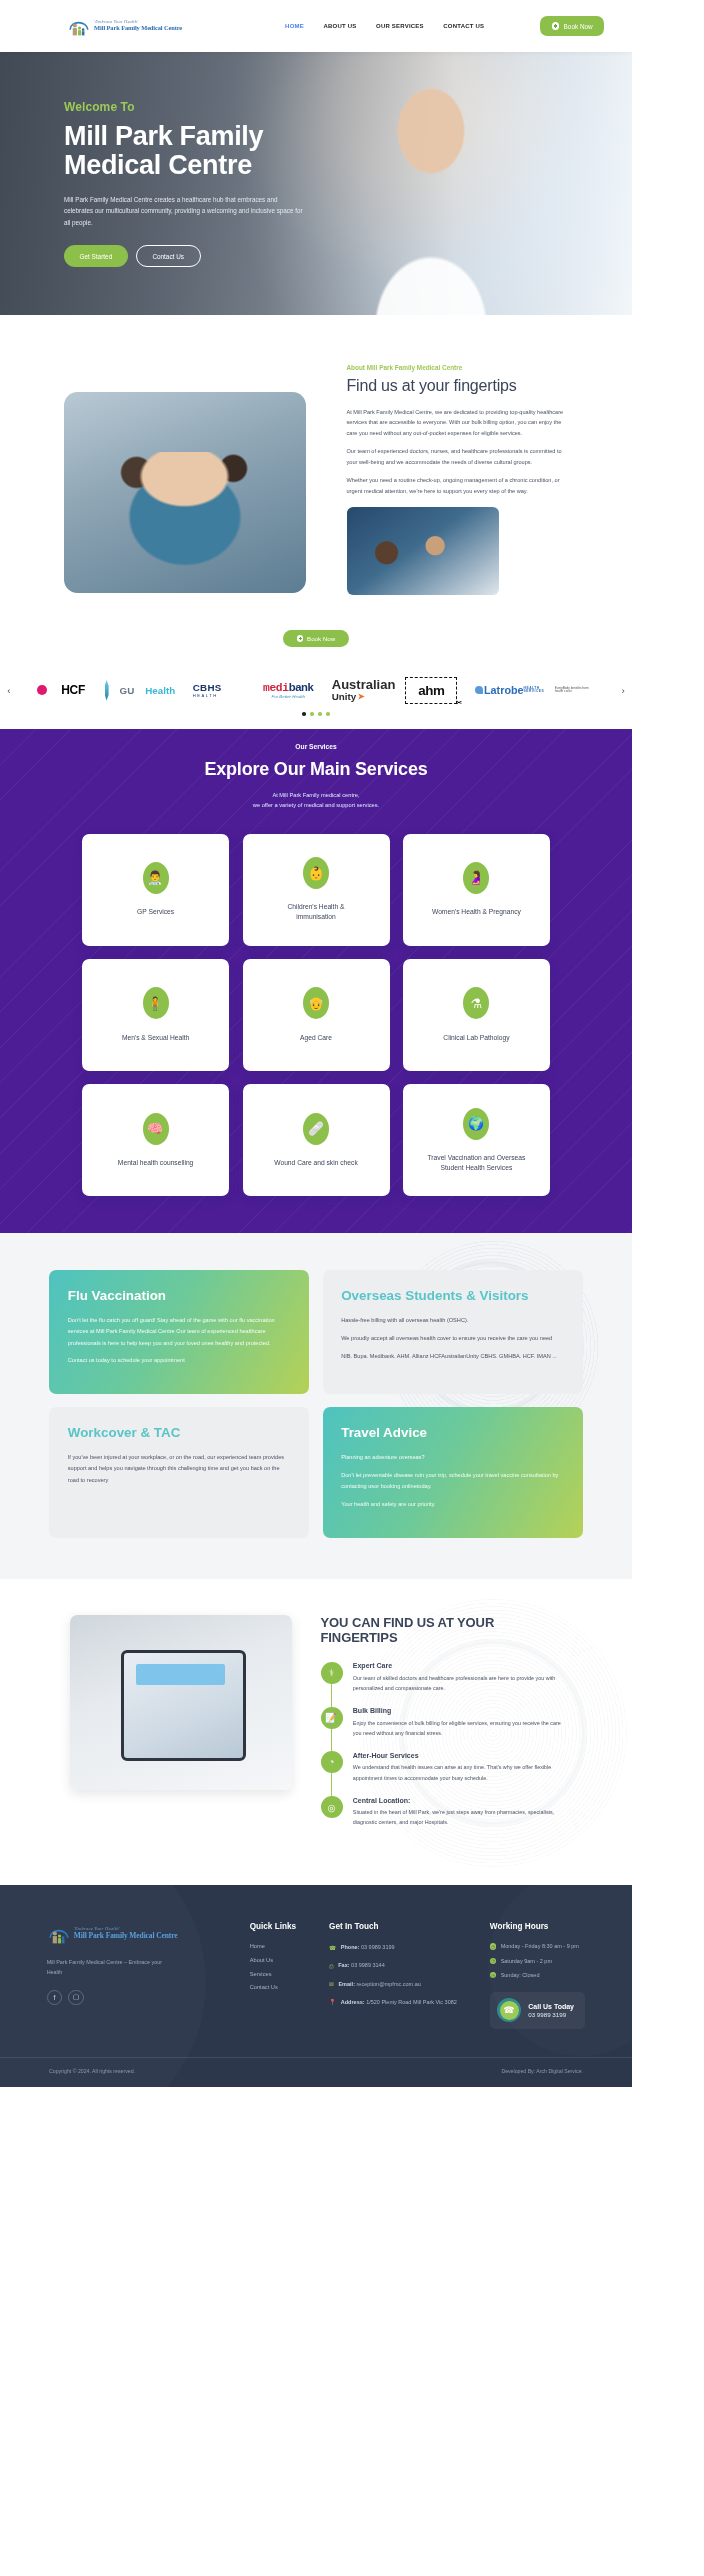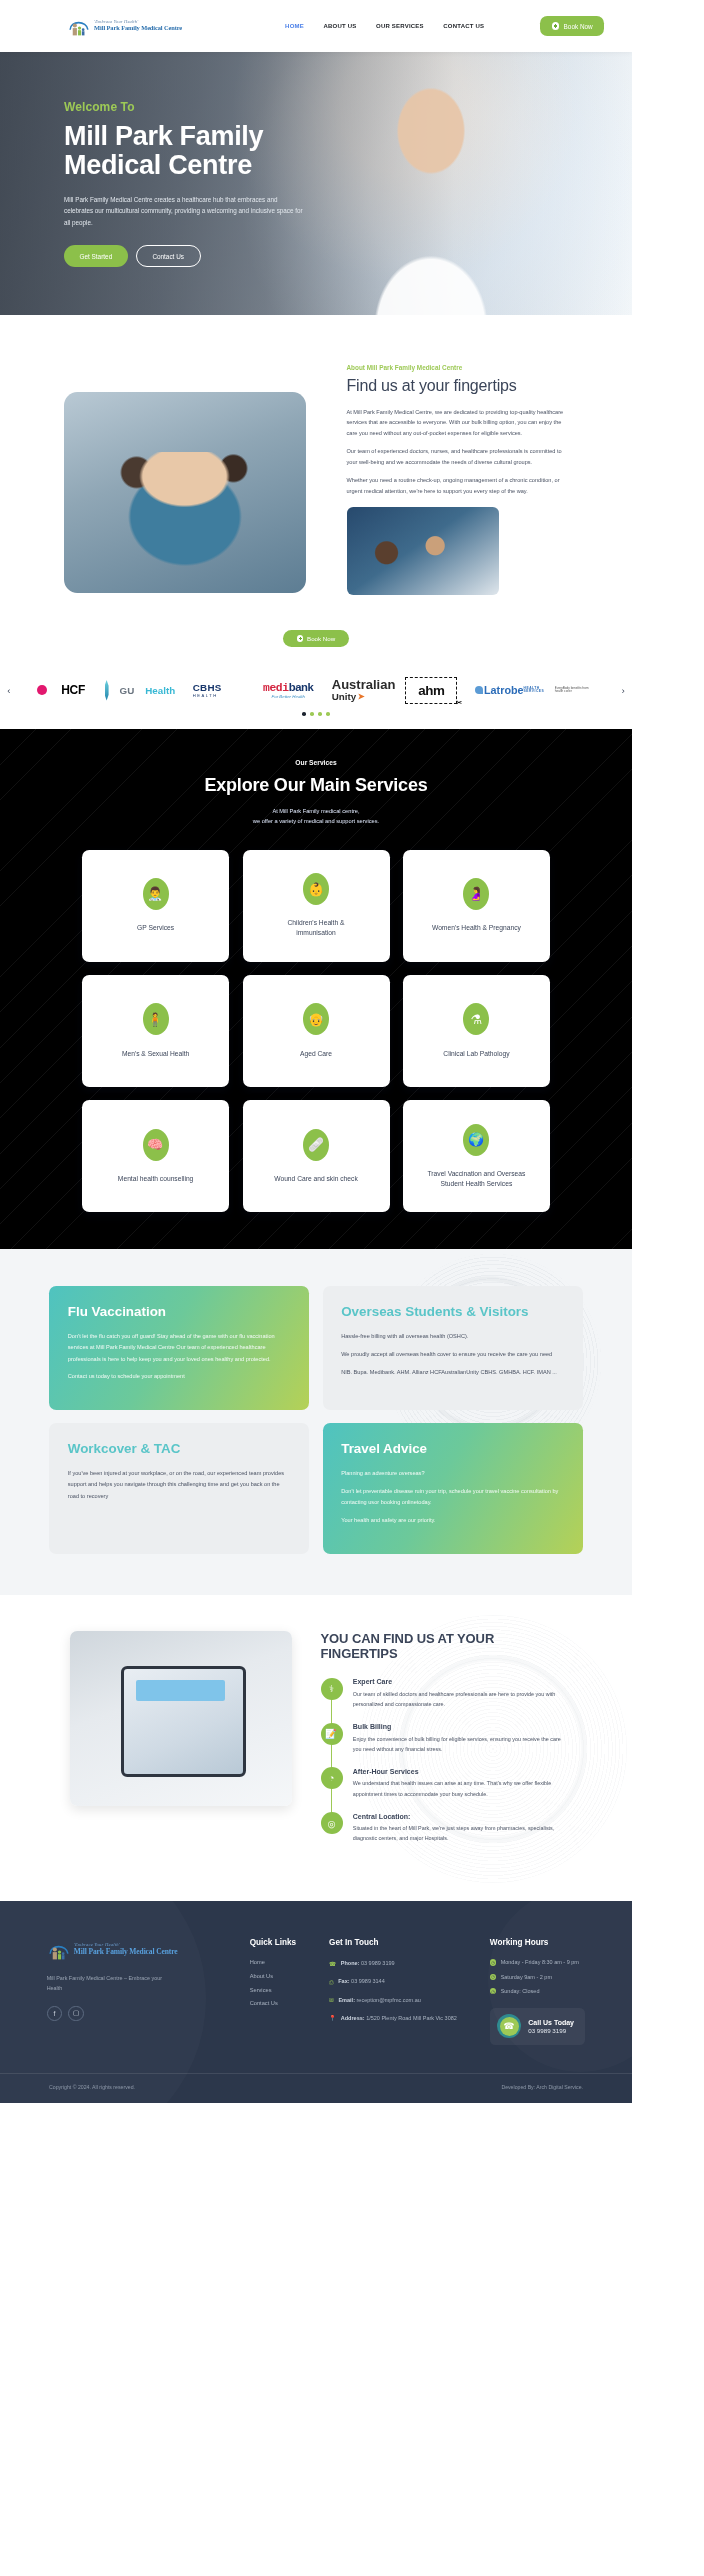--- a/index.html
+++ b/index.html
@@ -211,21 +211,21 @@
     display: inline-block;
   }
   .plogo.latrobe .l2 { color: #2b6cb8; font-size: 3.3px; letter-spacing: 0.5px; }
   .plogo.latrobe .l3 { color: #555; font-size: 3.1px; font-weight: 400; }
   .dots { display: flex; gap: 4.6px; margin-top: 8.2px; }
   .dot { width: 3.6px; height: 3.6px; border-radius: 50%; background: #9dc956; cursor: pointer; }
   .dot.active { background: #1d2430; }
 
   
   .services {
-    background: #000000; padding: 30px 0 37px; position: relative; overflow: hidden;
+    background: #4c1d95; padding: 14px 0 37px; position: relative; overflow: hidden;
   }
   .services::before {
     content: ""; position: absolute; inset: 0; opacity: .13;
     background: repeating-linear-gradient(135deg, rgba(255,255,255,.5) 0 0.6px, transparent 0.6px 25px);
   }
   .svc-head { text-align: center; position: relative; z-index: 2; margin-bottom: 23px; }
   .svc-eyebrow { color: #ffffff; font-size: 6.7px; font-weight: 700; margin-bottom: 9.3px; }
   .svc-title {
     color: #ffffff; font-size: 18px; font-weight: 700; margin-bottom: 10.3px;
     letter-spacing: -0.2px;

